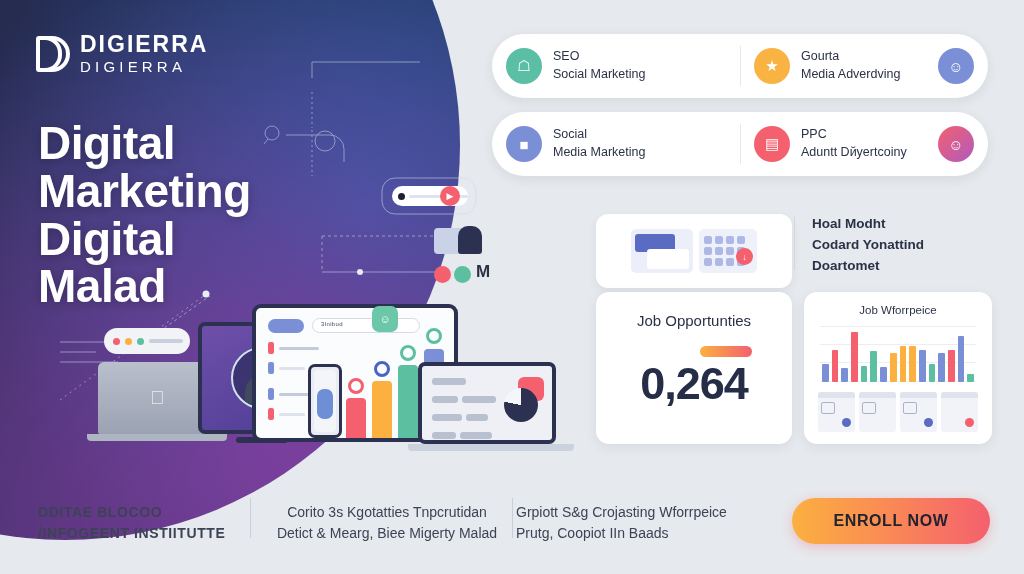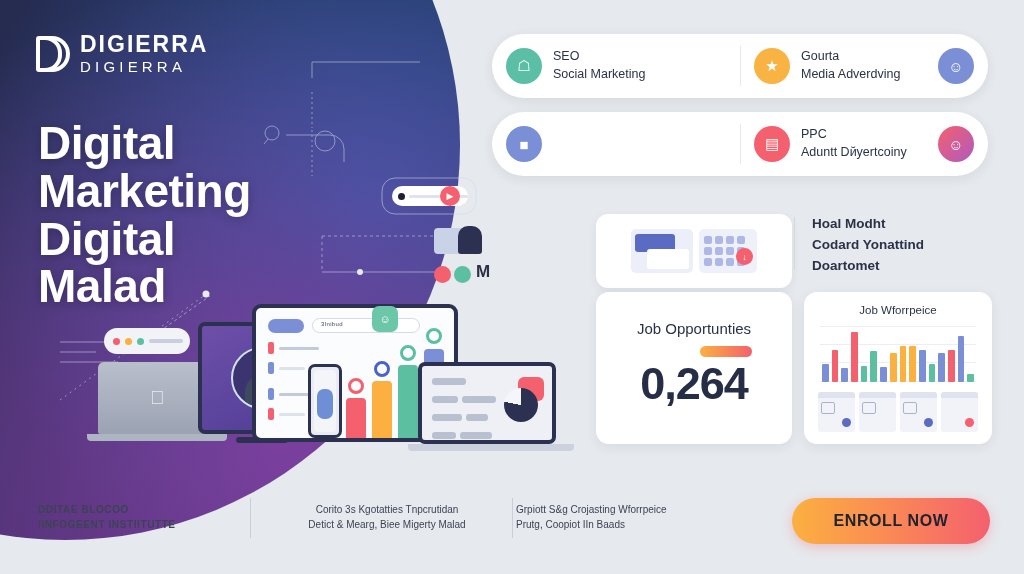--- a/index.html
+++ b/index.html
@@ -171,21 +171,21 @@
   }
   .mid-text::before{
     content:"";position:absolute;left:-18px;top:4px;bottom:6px;width:1px;background:#d2d7e0;
   }
 
   
   .stat-card{
     position:absolute;left:596px;top:292px;width:196px;height:152px;
     background:#fff;border-radius:13px;box-shadow:0 3px 12px rgba(40,50,80,.08);
   }
-  .stat-title{ position:absolute;left:0;right:0;top:28px;text-align:center;font-size:15px;color:#2b3247; }
+  .stat-title{ position:absolute;left:0;right:0;top:20px;text-align:center;font-size:15px;color:#2b3247; }
   .stat-bar{
     position:absolute;left:104px;top:54px;width:52px;height:11px;border-radius:6px;
     background:linear-gradient(90deg,#fbb040 0%,#f4606e 100%);
   }
   .stat-num{
     position:absolute;left:0;right:0;top:66px;text-align:center;
     font-size:45px;font-weight:bold;color:#252d47;letter-spacing:-1px;
   }
 
   .chart-card{
@@ -198,21 +198,21 @@
   .chart-bars{ position:absolute;left:2px;right:2px;bottom:0;height:52px;display:flex;align-items:flex-end;gap:3px; }
   .chart-bars i{ flex:1;display:block;border-radius:1px; }
   .chart-thumbs{ position:absolute;left:14px;top:100px;right:14px;display:flex;gap:4px; }
   .chart-thumb{ flex:1;height:40px;background:#f1f3f8;border-radius:3px;position:relative;overflow:hidden; }
   .chart-thumb .hd{ position:absolute;left:0;right:0;top:0;height:6px;background:#dfe3ee; }
   .chart-thumb .bd{ position:absolute;left:3px;top:10px;width:14px;height:12px;border:1.4px solid #aab3c9;border-radius:2px; }
   .chart-thumb .dt{ position:absolute;right:4px;bottom:5px;width:9px;height:9px;border-radius:50%;background:#5a6bc4; }
 
   
   .footer{ position:absolute;left:0;right:0;bottom:0;height:80px; }
-  .fcol{ position:absolute;top:8px;font-size:10px;line-height:1.5;color:#3c4355; }
+  .fcol{ position:absolute;top:8px;font-size:14px;line-height:1.5;color:#3c4355; }
   .fcol.c1{ left:38px;width:200px;letter-spacing:.6px;font-weight:600; }
   .fcol.c2{ left:268px;width:238px;text-align:center; }
   .fcol.c3{ left:516px;width:238px; }
   .fsep{ position:absolute;top:4px;width:1px;height:40px;background:#c9cfda; }
 
   .enroll{
     position:absolute;left:792px;top:498px;width:198px;height:46px;border-radius:23px;
     background:linear-gradient(90deg,#fbb040 0%,#fa8a55 48%,#f4606e 100%);
     color:#21232e;font-size:16px;font-weight:bold;letter-spacing:.6px;
     display:flex;align-items:center;justify-content:center;border:none;cursor:pointer;
@@ -372,20 +372,24 @@
       <span class="t1">Gourta</span>
       <span class="t2">Media Adverdving</span>
     </span>
     <span class="svc-ico right" style="background:#7b8fd6">☺</span>
   </div>
 </div>
 
 <div class="svc-card r2">
   <div class="svc-half">
     <span class="svc-ico" style="background:#7b8fd6">■</span>
+    <span class="svc-txt">
+      <span class="t1">Social</span>
+      <span class="t2">Media Marketing</span>
+    </span>
   </div>
   <div class="svc-half">
     <span class="svc-ico" style="background:#f4606e">▤</span>
     <span class="svc-txt">
       <span class="t1">PPC</span>
       <span class="t2">Aduntt Dйyertcoiny</span>
     </span>
     <span class="svc-ico right" style="background:linear-gradient(135deg,#f4606e,#b05ac0)">☺</span>
   </div>
 </div>

